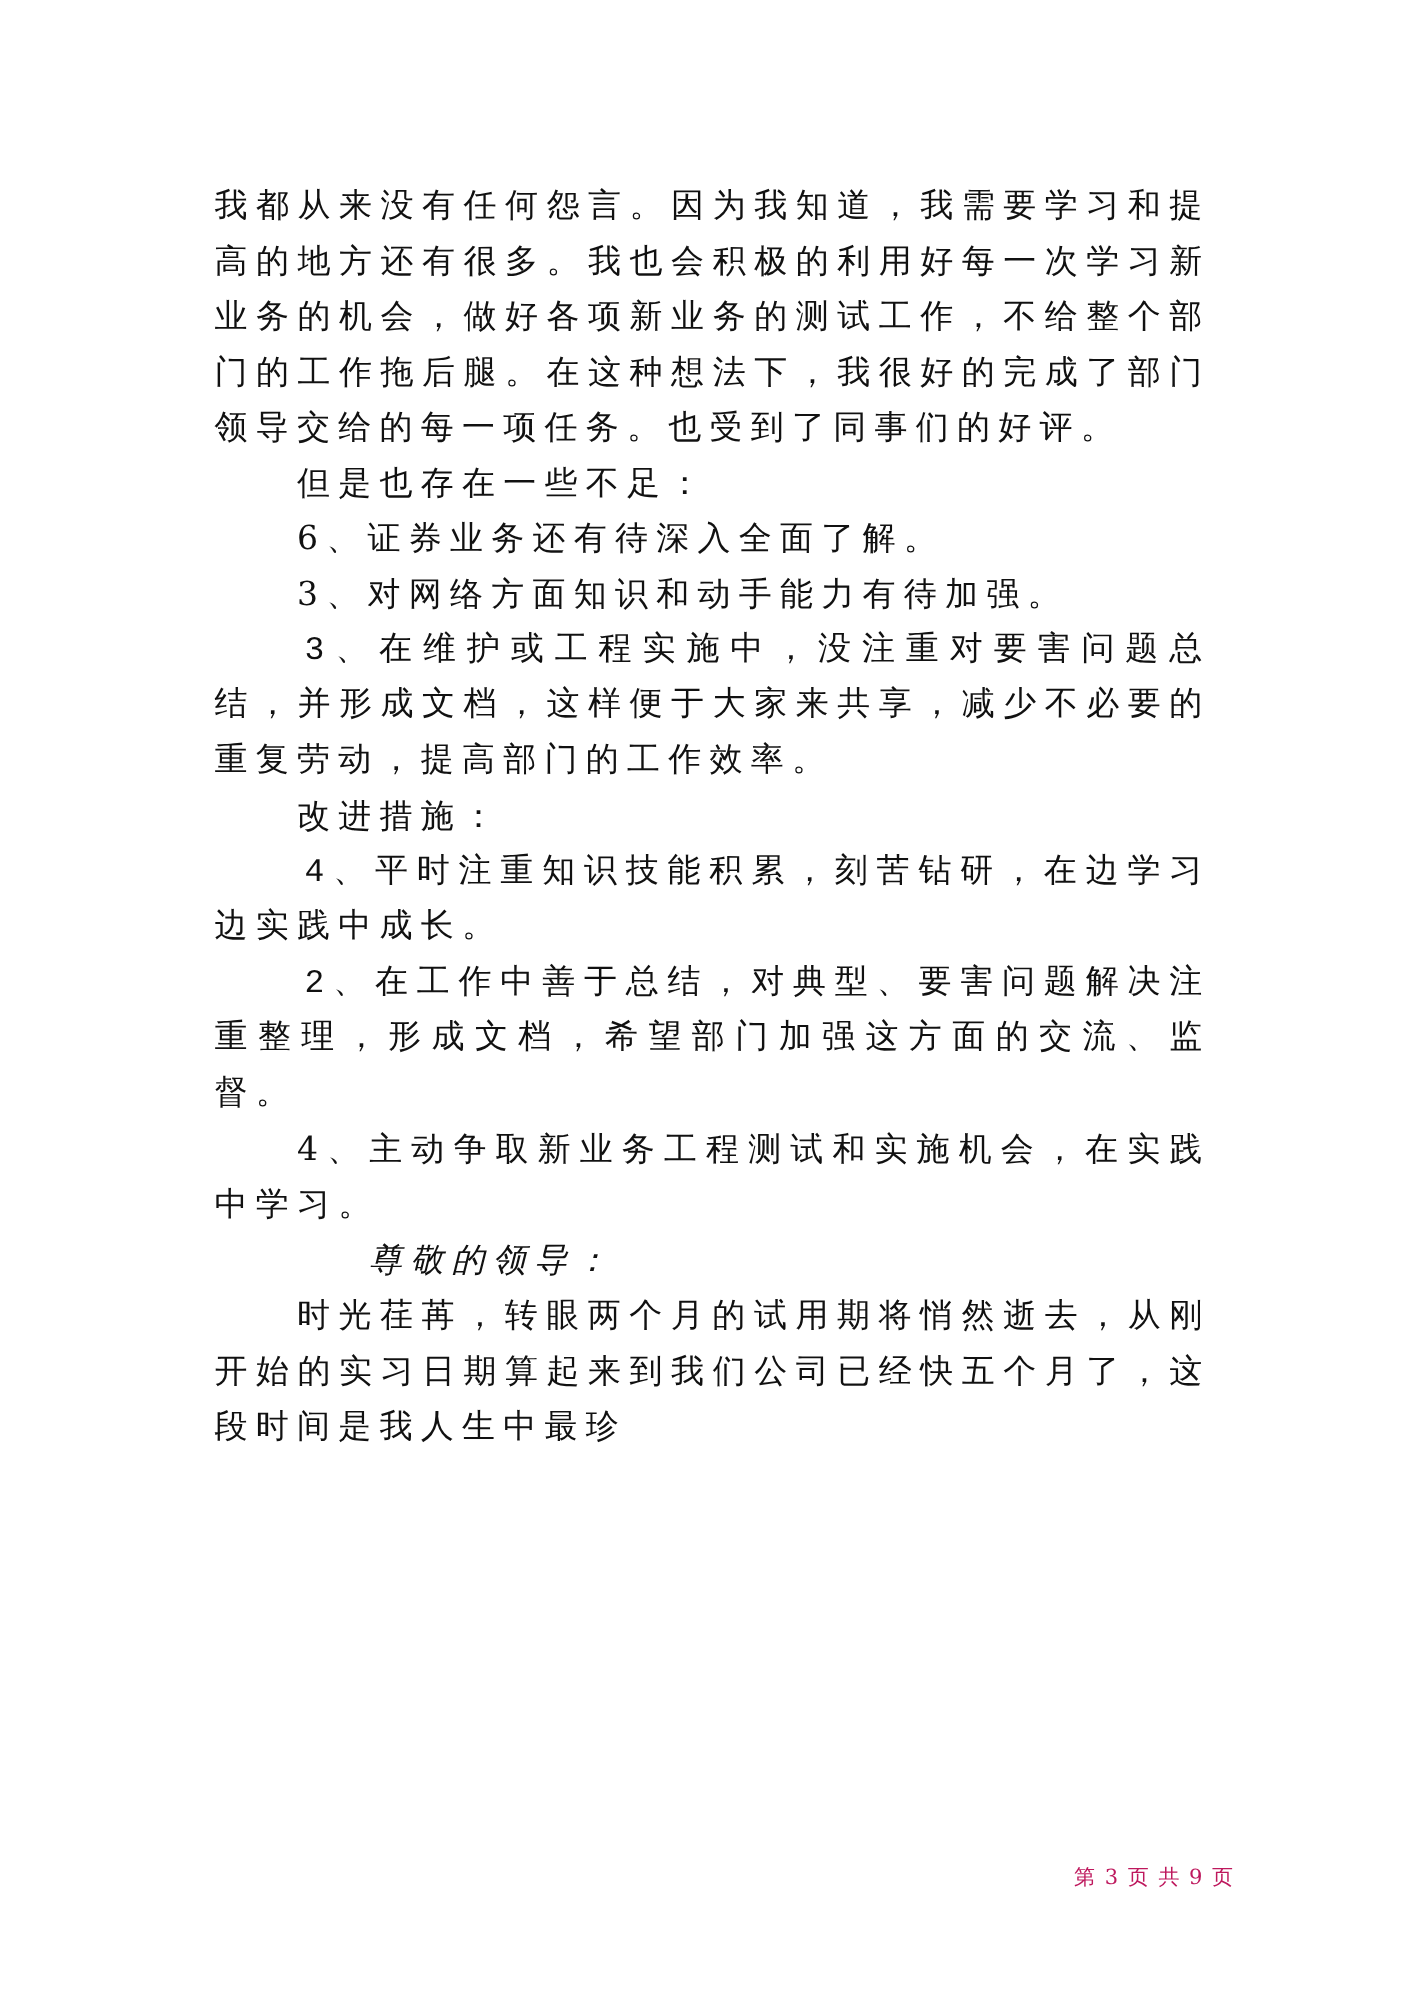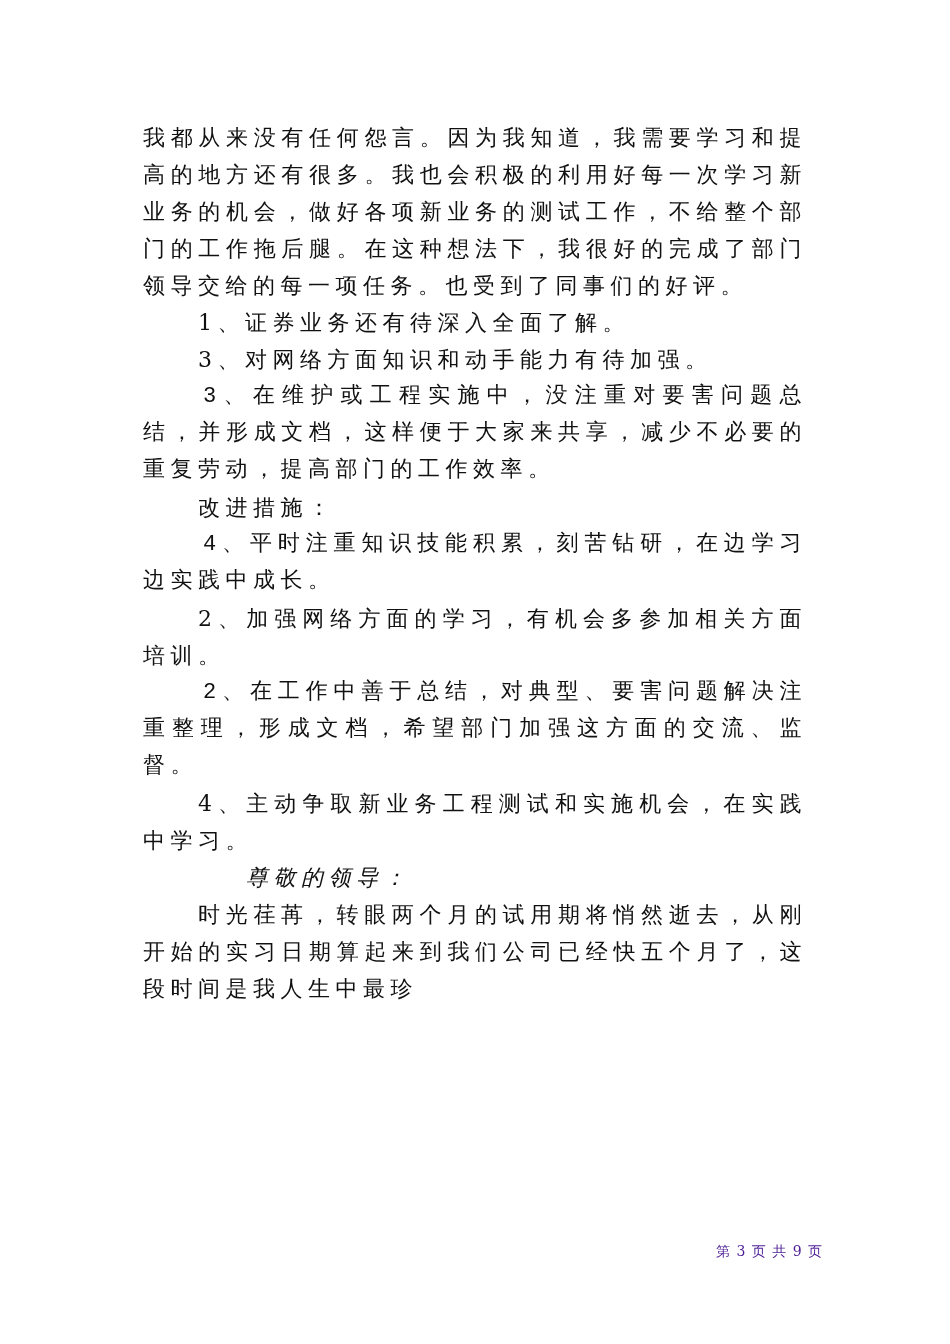--- a/index.html
+++ b/index.html
@@ -39,35 +39,35 @@
     }
     .indent2 { text-indent: 55px; }
     .indent2b { text-indent: 60px; font-family: Liberation Mono, monospace; }
     .salutation { text-indent: 103px; font-style: italic; }
     .footer {
       position: absolute;
       left: 716px;
       top: 1243px;
       font-size: 14px;
       letter-spacing: 1px;
-      color: #4c1d95;
+      color: #be185d;
     }
   </style>
 </head>
 <body>
 
 <div class="page">
   <div class="body-text">
     <p class="para">我都从来没有任何怨言。因为我知道，我需要学习和提高的地方还有很多。我也会积极的利用好每一次学习新业务的机会，做好各项新业务的测试工作，不给整个部门的工作拖后腿。在这种想法下，我很好的完成了部门领导交给的每一项任务。也受到了同事们的好评。</p>
-    <p class="para indent2">1、证券业务还有待深入全面了解。</p>
+    <p class="para indent2">但是也存在一些不足：</p>
+    <p class="para indent2">6、证券业务还有待深入全面了解。</p>
     <p class="para indent2">3、对网络方面知识和动手能力有待加强。</p>
     <p class="para indent2b">3、在维护或工程实施中，没注重对要害问题总结，并形成文档，这样便于大家来共享，减少不必要的重复劳动，提高部门的工作效率。</p>
     <p class="para indent2">改进措施：</p>
     <p class="para indent2b">4、平时注重知识技能积累，刻苦钻研，在边学习边实践中成长。</p>
-    <p class="para indent2">2、加强网络方面的学习，有机会多参加相关方面培训。</p>
     <p class="para indent2b">2、在工作中善于总结，对典型、要害问题解决注重整理，形成文档，希望部门加强这方面的交流、监督。</p>
     <p class="para indent2">4、主动争取新业务工程测试和实施机会，在实践中学习。</p>
     <p class="para salutation">尊敬的领导：</p>
     <p class="para indent2">时光荏苒，转眼两个月的试用期将悄然逝去，从刚开始的实习日期算起来到我们公司已经快五个月了，这段时间是我人生中最珍</p>
   </div>
 
   <div class="footer">第 3 页 共 9 页</div>
 </div>
 
 </body></html>

